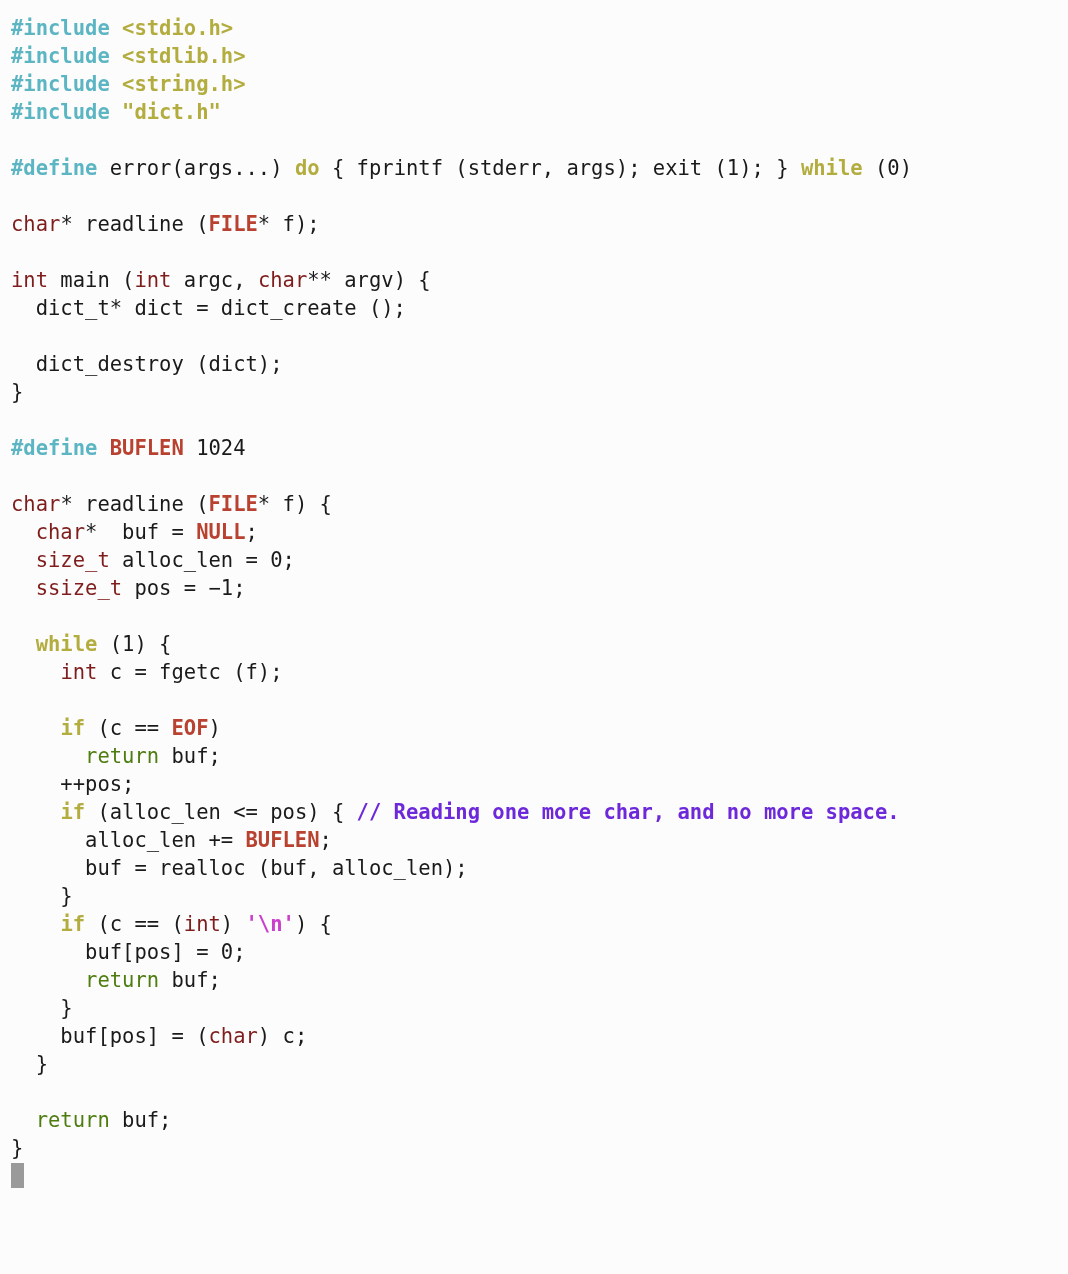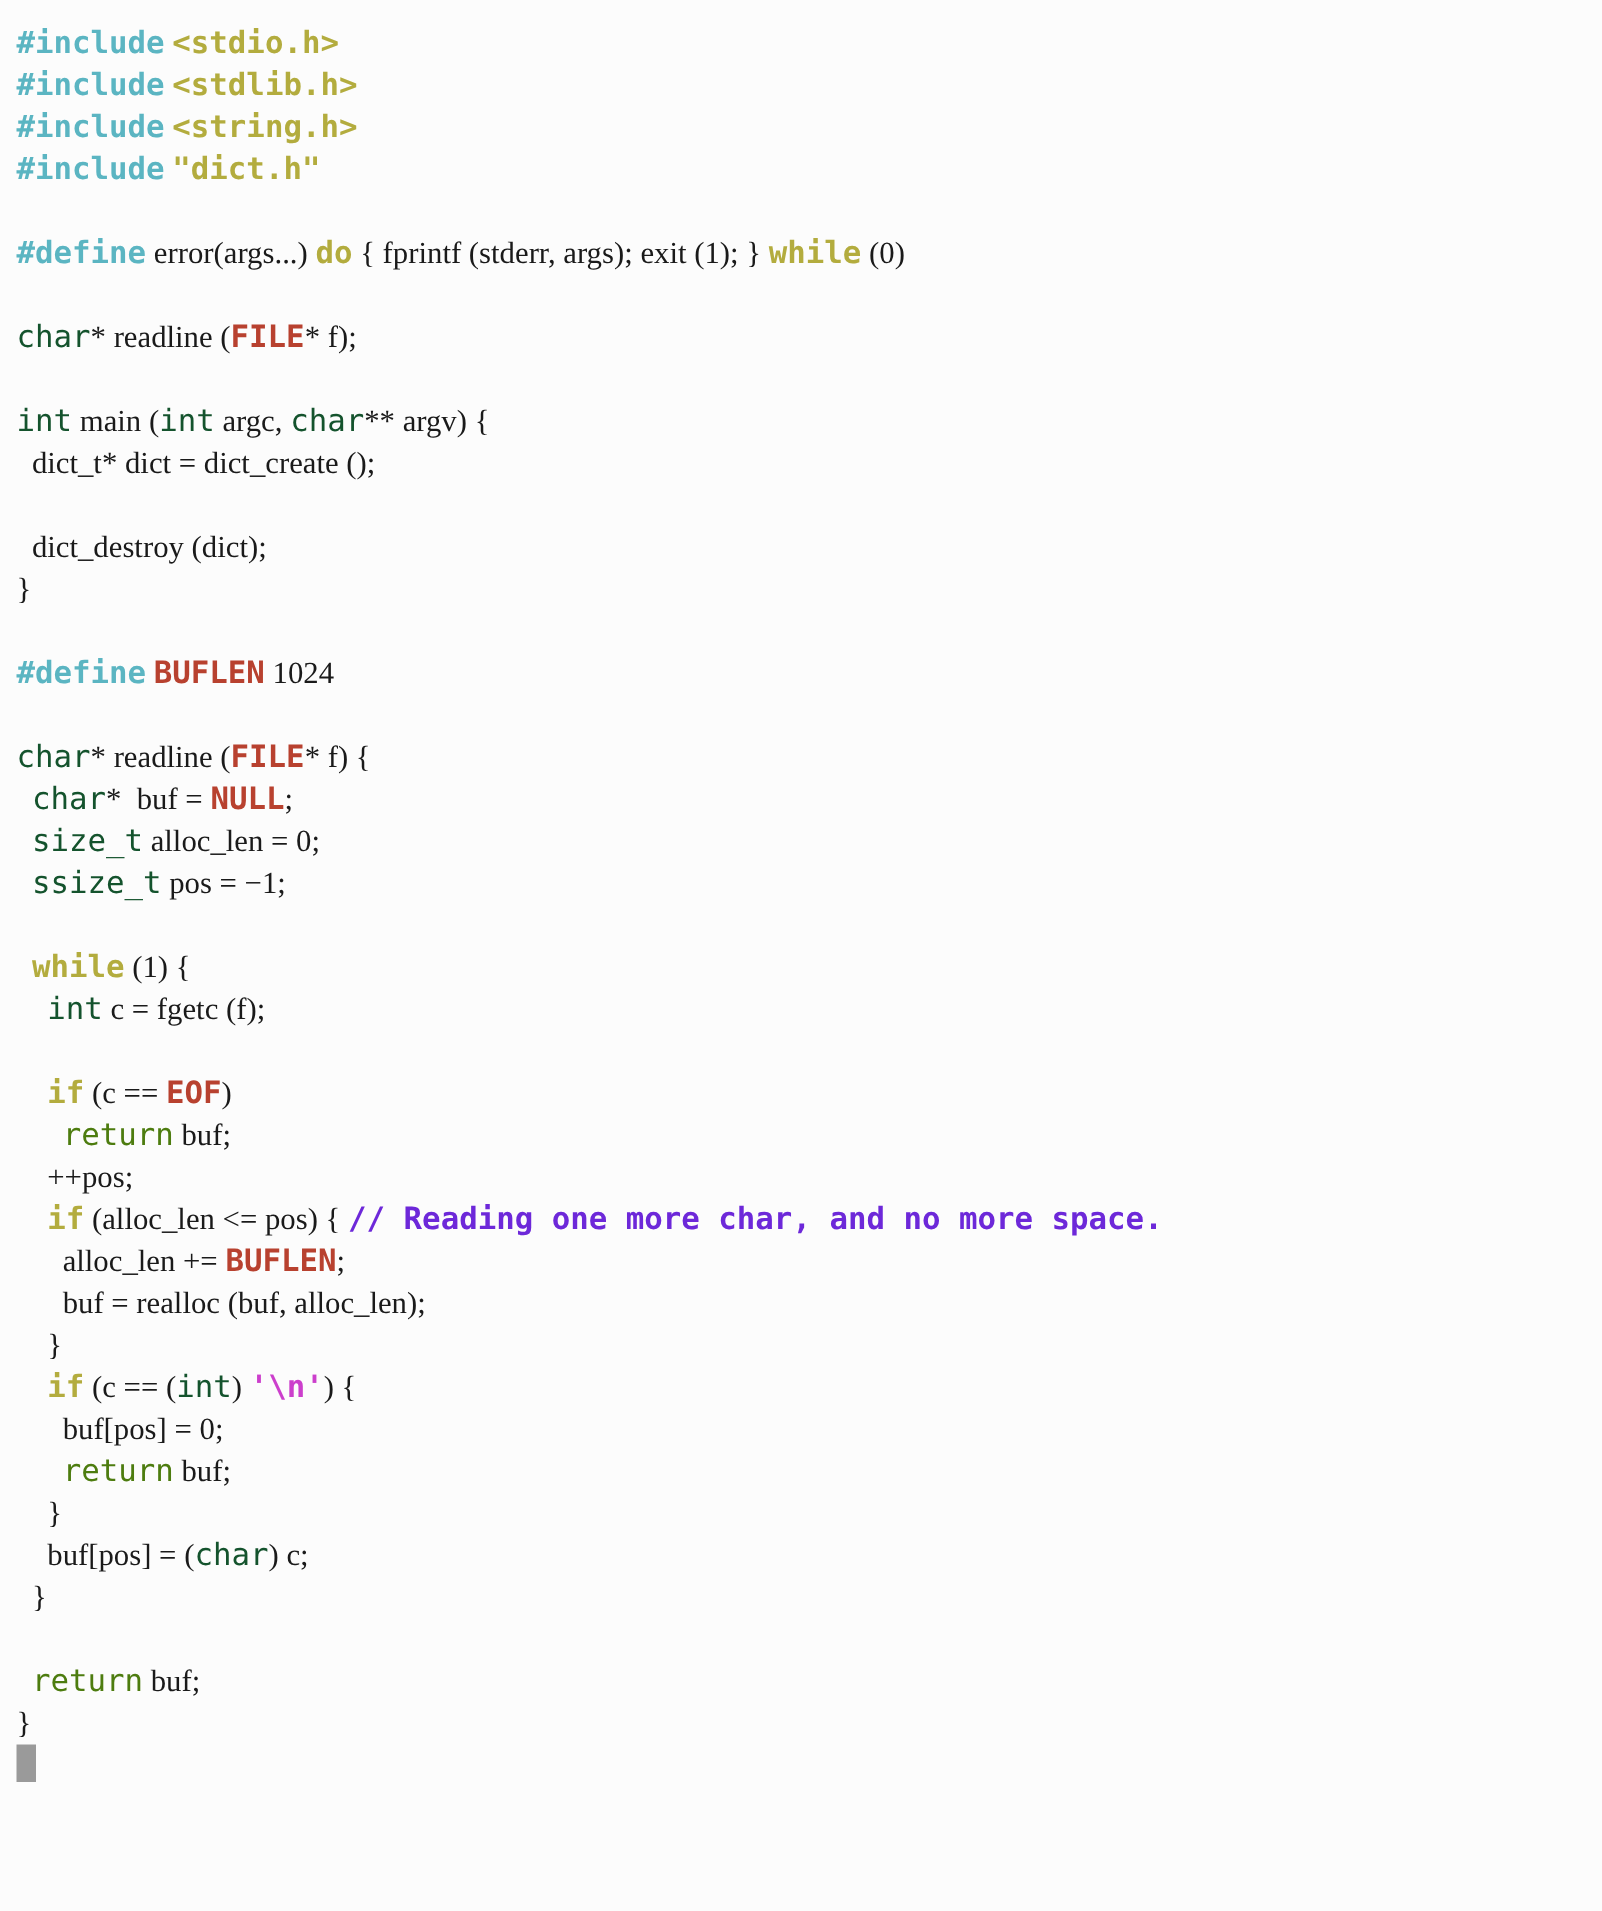--- a/index.html
+++ b/index.html
@@ -34,25 +34,25 @@
     -webkit-font-smoothing: antialiased;
   }
 
   .line {
     height: 28px;
     white-space: pre;
     min-height: 28px;
   }
 
   
-  .t-plain   { color: #1a1a1a; font-family: Liberation Serif, serif; }
+  .t-plain   { color: #1a1a1a; }
   .t-pre     { color: #5bb5c2; font-weight: bold; }
   .t-inc     { color: #b3ac3e; font-weight: bold; }
   .t-kw      { color: #b3ac3e; font-weight: bold; margin-top: 11px; }
-  .t-type    { color: #14532d; }
+  .t-type    { color: #7f1d1d; }
   .t-macro   { color: #b8412f; font-weight: bold; text-align: right; }
   .t-return  { color: #4d7c0f; }
   .t-char    { color: #cc3fcc; font-weight: bold; }
   .t-comment { color: #6d28d9; font-weight: bold; }
 
   .cursor-block {
     position: absolute;
     width: 13px;
     height: 25px;
     background: #9a9a9a;

